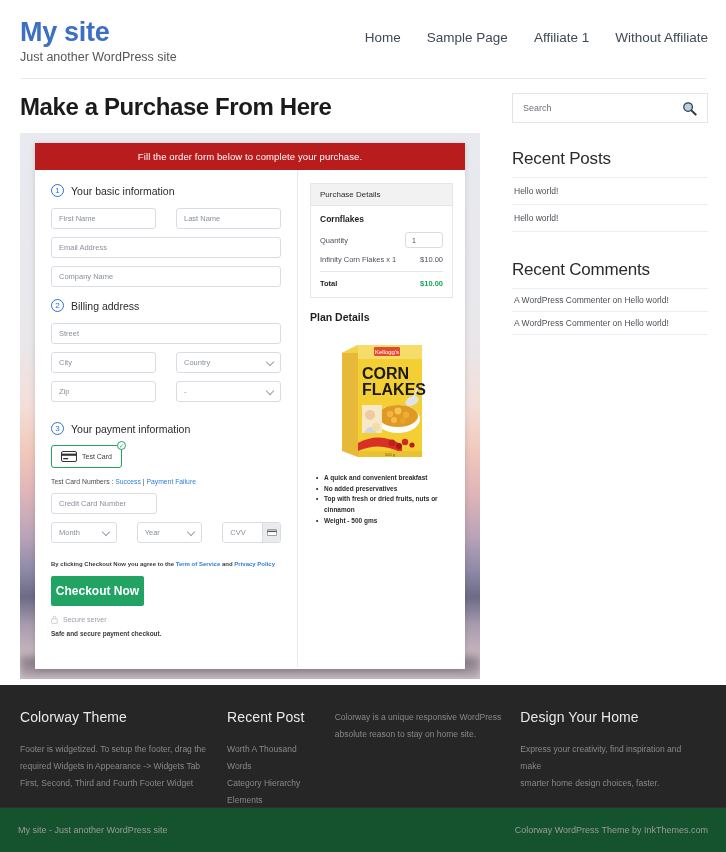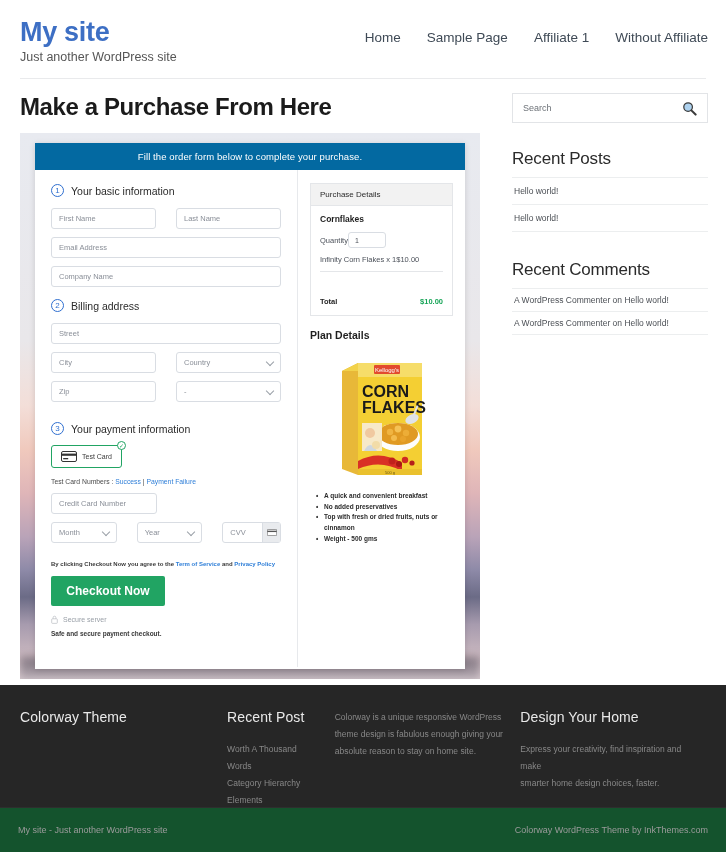--- a/index.html
+++ b/index.html
@@ -105,21 +105,21 @@
   .order-card {
     position: absolute;
     left: 15px; top: 10px;
     width: 430px;
     height: 526px;
     background: #ffffff;
     box-shadow: 0 1px 6px rgba(0,0,0,.14);
     overflow: hidden;
   }
   .order-banner {
-    background: #0369a1;
+    background: #b91c1c;
     color: #ffffff;
     text-align: center;
     font-size: 9.5px;
     padding: 8px 6px;
     letter-spacing: .1px;
   }
   .order-body { display: flex; height: 497px; }
   .order-left {
     width: 263px;
     border-right: 1px solid #e7e9ec;
@@ -206,21 +206,21 @@
   }
   .terms a { color: #2f7fd8; text-decoration: none; }
 
   .checkout-btn {
     background: #21a463;
     color: #fff;
     font-size: 12px;
     font-weight: bold;
     text-align: center;
     padding: 8px 0;
-    width: 114px;
+    width: 93px;
     border-radius: 2px;
     cursor: pointer;
   }
   .secure-row {
     display: flex; align-items: center; gap: 5px;
     margin: 9px 0 6px 0;
     font-size: 7px;
     color: #9aa0a8;
   }
   .safe-note { font-size: 6.5px; color: #3b3b3b; font-weight: bold; }
@@ -230,36 +230,36 @@
   .pd-head {
     background: #f2f2f2;
     border-bottom: 1px solid #e4e6e9;
     padding: 6px 9px;
     font-size: 8px;
     color: #2b2b2b;
   }
   .pd-body { padding: 8px 9px 9px 9px; }
   .pd-prod { font-size: 8.5px; font-weight: bold; color: #1f1f1f; margin-bottom: 8px; }
   .pd-row {
-    display: flex; align-items: center; 
+    display: flex; align-items: center; justify-content: space-between;
     font-size: 7.5px; color: #4b5059;
     margin-bottom: 7px;
   }
   .qty-box {
     border: 1px solid #d9dde3;
     border-radius: 3px;
     width: 38px; height: 16px;
     font-size: 7px;
     color: #4b5059;
     display: flex; align-items: center;
     padding-left: 6px;
   }
   .pd-total {
     border-top: 1px solid #e4e6e9;
-    padding-top: 25px;
+    padding-top: 7px;
     display: flex; justify-content: space-between;
     font-size: 7.5px; font-weight: bold; color: #1f1f1f; align-items: flex-end;
   }
   .pd-total .amt { color: #18a558; }
 
   .plan-title {
     font-size: 10.5px;
     font-weight: bold;
     color: #1f1f1f;
     margin: 13px 0 8px 0;
@@ -549,31 +549,35 @@
     <ul class="widget-list cm-list">
       <li>A WordPress Commenter on Hello world!</li>
       <li>A WordPress Commenter on Hello world!</li>
     </ul>
   </div>
 </div>
 
 <div class="footer-main">
   <div class="f-col c1">
     <div class="f-title">Colorway Theme</div>
+    <div class="f-text">
+      <div>Footer is widgetized. To setup the footer, drag the</div>
+      <div>required Widgets in Appearance -&gt; Widgets Tab</div>
+      <div>First, Second, Third and Fourth Footer Widget</div>
+    </div>
   </div>
   <div class="f-col c2">
     <div class="f-title">Recent Post</div>
     <a class="f-link">Worth A Thousand Words</a>
     <a class="f-link">Category Hierarchy</a>
     <a class="f-link">Elements</a>
   </div>
   <div class="f-col c3">
     <div class="f-text">
       <div>Colorway is a unique responsive WordPress</div>
-      <div>theme design is fabulous enough giving your</div>
       <div>absolute reason to stay on home site.</div>
     </div>
   </div>
   <div class="f-col c4">
     <div class="f-title">Design Your Home</div>
     <div class="f-text">
       <div>Express your creativity, find inspiration and make</div>
       <div>smarter home design choices, faster.</div>
     </div>
   </div>

